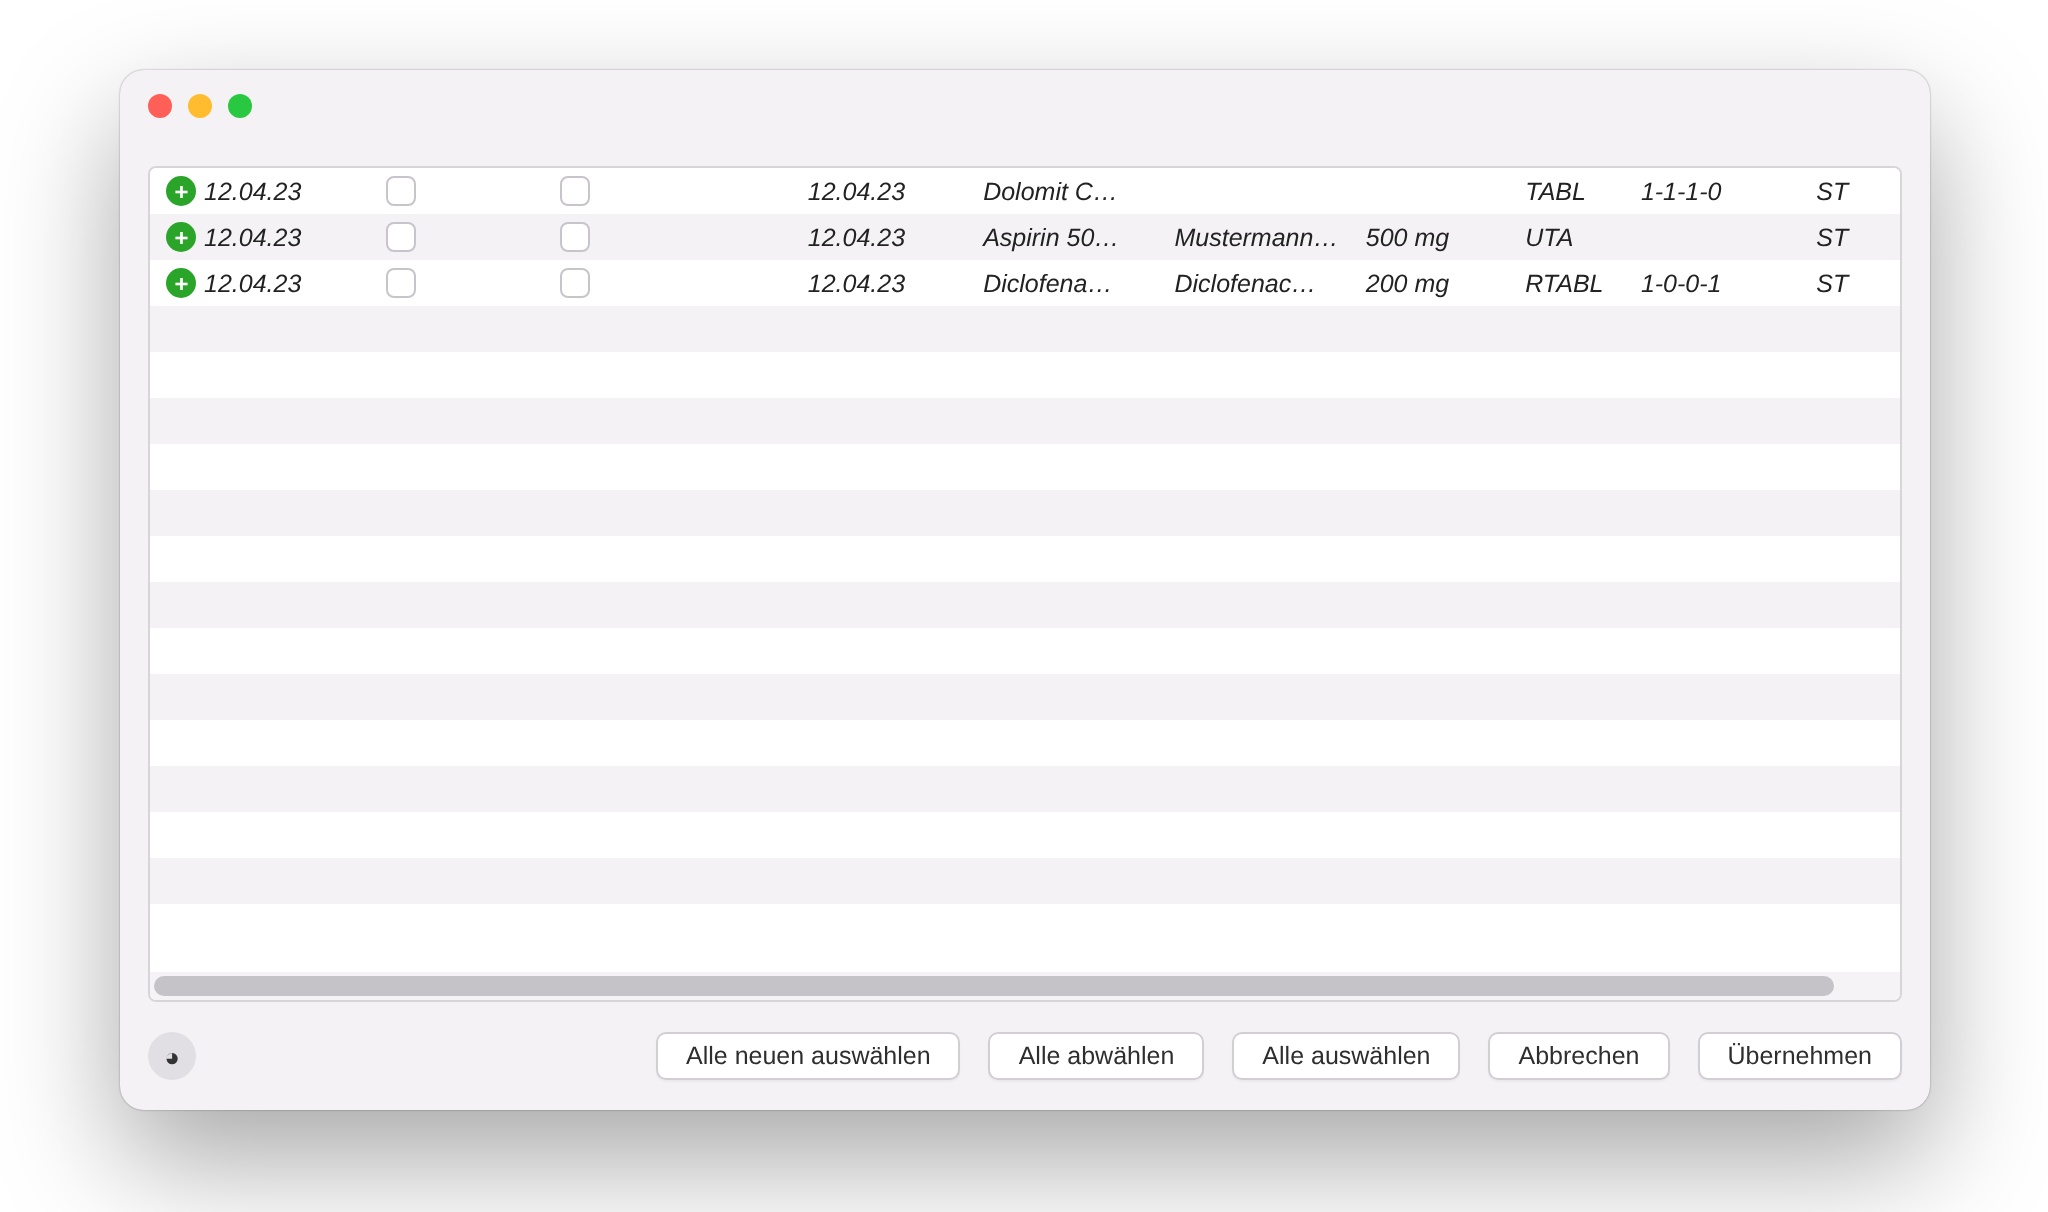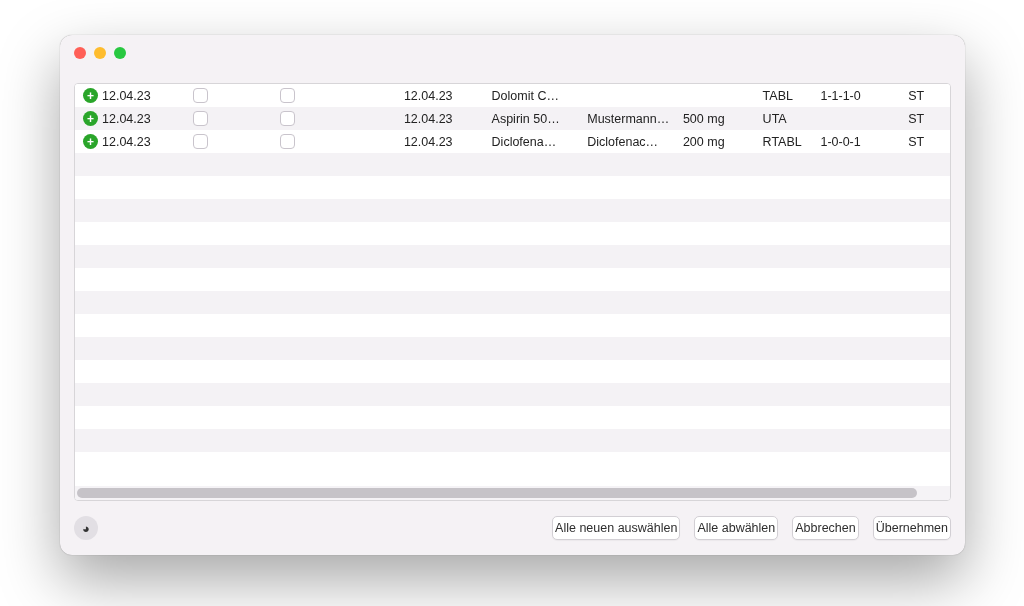--- a/index.html
+++ b/index.html
@@ -54,20 +54,21 @@
   .th {
     padding: 5px 8px;
     border-right: 1px solid #e3e1e4;
     white-space: nowrap; overflow: hidden; text-overflow: ellipsis;
   }
   .th:last-child { border-right: none; }
   .tbody { flex: 1; overflow: hidden; position: relative; }
   .row {
     display: flex; height: 23px; font-size: 12.5px; color: #222;
     align-items: center;
+    font-style: italic;
   }
   .row:nth-child(even) { background: #f4f2f5; }
   .row:nth-child(odd) { background: #ffffff; }
   .cell {
     padding: 0 8px;
     white-space: nowrap; overflow: hidden; text-overflow: ellipsis;
     display: flex; align-items: center; gap: 4px;
     height: 100%;
   }
   .col-aenderung { width: 110px; }
@@ -108,21 +109,21 @@
     padding: 0 14px;
   }
   .refresh-btn {
     width: 24px; height: 24px; border-radius: 50%;
     background: #e2dfe4; border: none;
     display: flex; align-items: center; justify-content: center;
     font-size: 13px; color: #333; cursor: pointer;
   }
   .toolbar-spacer { flex:1; }
   .btn {
-    height: 24px; padding: 0 2px;
+    height: 24px; padding: 0 14px;
     background: #ffffff;
     border: 1px solid #d2cfd4;
     border-radius: 5px;
     font-size: 12.5px; color: #2e2e2e;
     cursor: pointer;
     box-shadow: 0 1px 1px rgba(0,0,0,0.04);
   }
 </style>
 </head>
 <body>
@@ -219,16 +220,17 @@
     </div>
   </div>
 
   <div class="toolbar">
     <button class="refresh-btn">
       <span>◕</span>
     </button>
     <div class="toolbar-spacer"></div>
     <button class="btn">Alle neuen auswählen</button>
     <button class="btn">Alle abwählen</button>
+    <button class="btn">Alle auswählen</button>
     <button class="btn">Abbrechen</button>
     <button class="btn">Übernehmen</button>
   </div>
 </div>
 
 </body></html>

